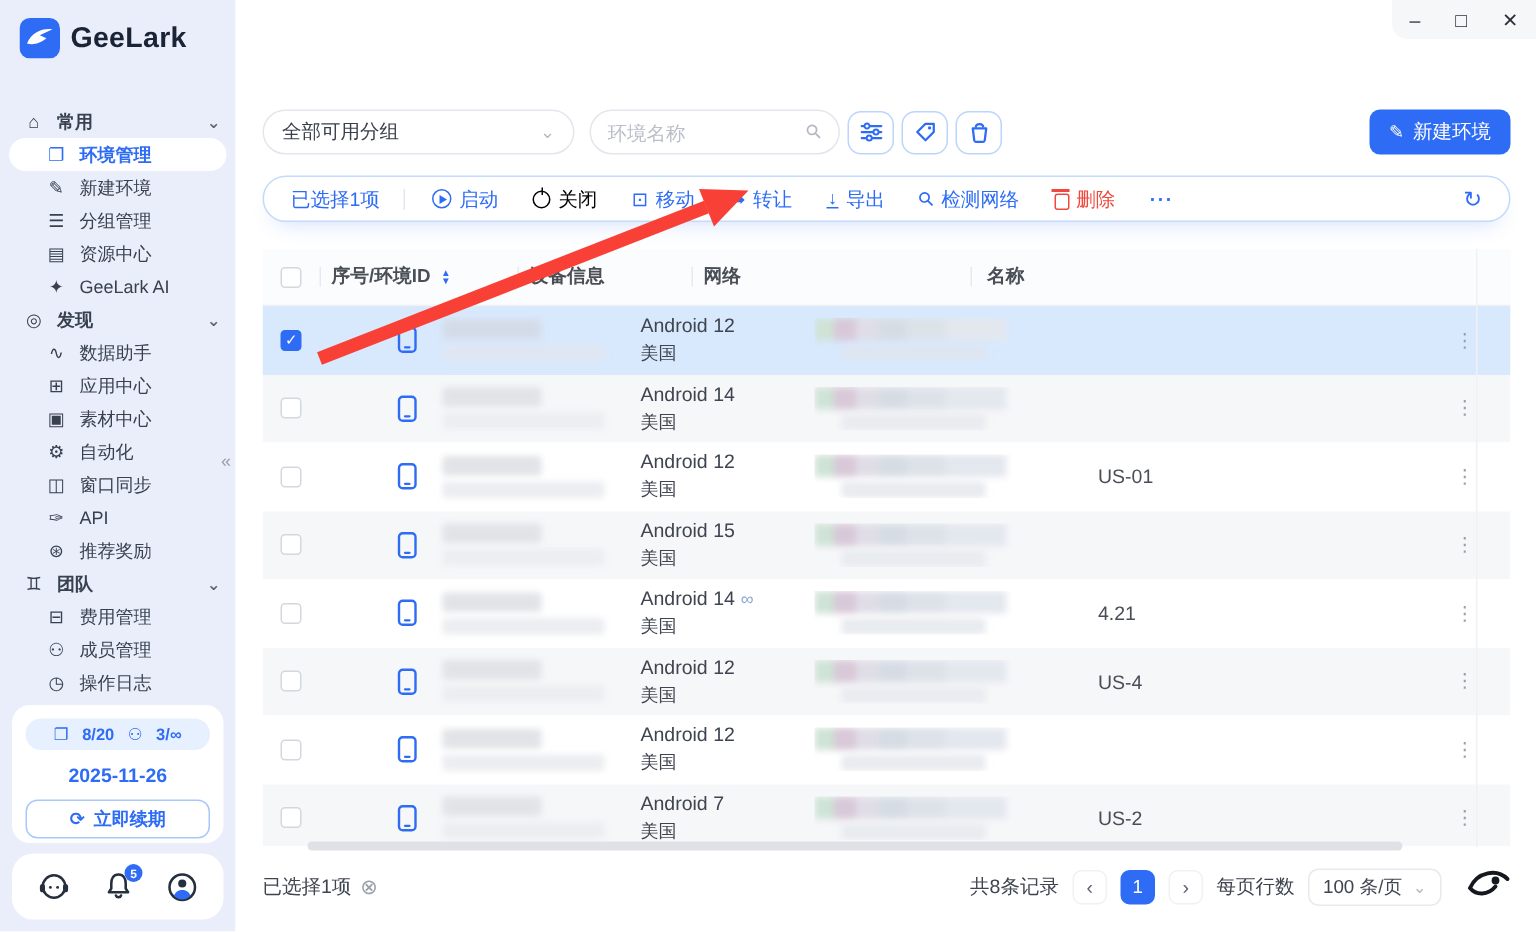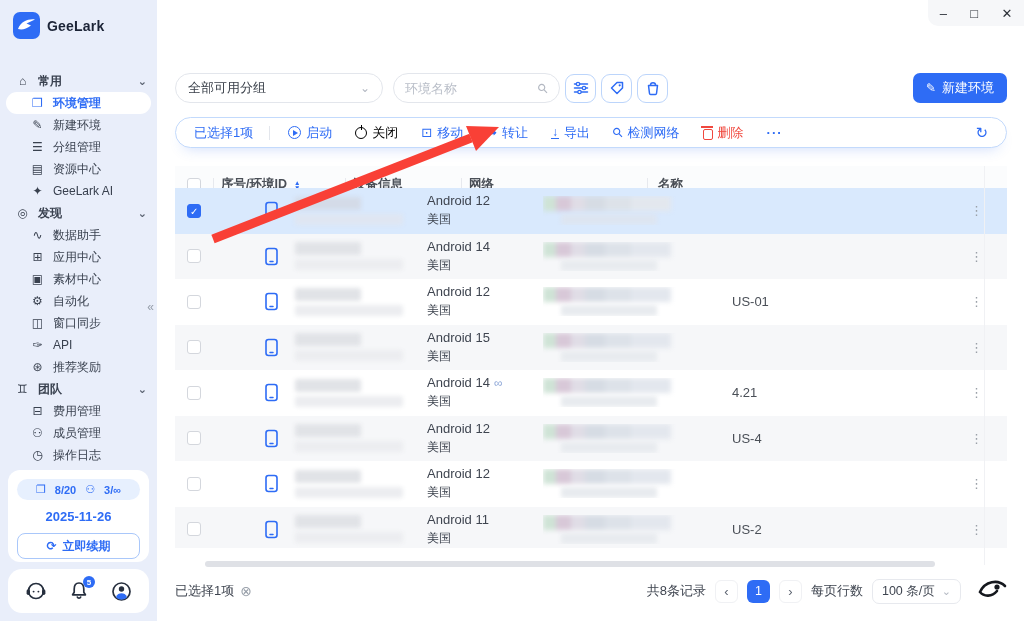--- a/index.html
+++ b/index.html
@@ -1,21 +1,21 @@
 <!DOCTYPE html>
 <html><head>
 <meta charset="utf-8">
 <style>
   *{box-sizing:border-box;margin:0;padding:0}
   html,body{width:1024px;height:621px}
   body{position:relative;overflow:hidden;background:#fff;font-family:"Liberation Sans","DejaVu Sans",sans-serif;color:#3f4550}
   
   .sidebar{position:absolute;left:0;top:0;bottom:0;width:157px;background:#e9eefa}
   .logo{display:flex;align-items:center;gap:7px;padding:12px 0 0 13px}
-  .logo-text{font-size:14px;font-weight:700;color:#1b2336;letter-spacing:.2px}
+  .logo-text{font-size:19px;font-weight:700;color:#1b2336;letter-spacing:.2px}
   .nav{position:absolute;top:70px;left:0;right:0;font-size:12px;color:#39414f}
   .sec-h,.itm{display:flex;align-items:center;gap:8px;height:22px;cursor:pointer}
   .sec-h{padding:0 10px 0 15px;font-weight:600}
   .glyph{width:15px;text-align:center;font-size:12px;color:#39414f;flex:none}
   .sec-h .chev{margin-left:auto;color:#5a6270;font-size:11px}
   .itm{padding:0 8px 0 30px}
   .itm.active{background:#fff;border-radius:14px;margin:0 6px;padding-left:24px;color:#2e6cf5;font-weight:600}
   .itm.active .glyph{color:#2e6cf5}
   .collapse{position:absolute;right:3px;top:300px;color:#959da9;font-size:12px;cursor:pointer}
   .usage-card{position:absolute;left:8px;right:8px;bottom:59px;height:92px;background:#fff;border-radius:12px;padding:9px 9px 0}
@@ -64,21 +64,21 @@
   .c-check{width:38px;justify-content:center;display:flex;align-items:center}
   .c-cat{width:74px;padding-left:15px}
   .c-id{width:132px;padding-left:8px;gap:7px}
   .c-dev{width:116px;padding-left:8px}
   .c-net{width:186px;padding-left:8px}
   .c-name{width:140px;padding-left:11px}
   .c-op{flex:1}
   .thead .c-op span{margin-left:34px}
   .thead .c-op svg{margin-left:auto;margin-right:30px}
   .sort{display:flex;flex-direction:column;line-height:5px;font-size:6.5px;color:#2e6cf5}
-  .tbody{position:absolute;top:188px;left:18px;right:17px;height:360px;overflow:hidden}
+  .tbody{position:absolute;top:204px;left:18px;right:17px;height:360px;overflow:hidden}
   .row{display:flex;align-items:center;height:45.5px;background:#fff;cursor:pointer}
   .row:nth-child(even){background:#f6f7f9}
   .row.selected{background:#d9e9fd}
   .row>div{height:100%;display:flex;align-items:center}
   .cb{width:14px;height:14px;border:1.5px solid #d4d7dd;border-radius:3px;background:#fff;cursor:pointer;flex:none}
   .cb.checked{background:#2e6cf5;border-color:#2e6cf5;position:relative}
   .cb.checked::after{content:'✓';position:absolute;left:2px;top:0px;color:#fff;font-size:10px;line-height:13px}
   .row .c-cat svg{margin-left:36px}
   .idbars{display:flex;flex-direction:column;gap:4px}
   .b1{width:66px;height:13px;background:#e1e3e7;border-radius:2px;filter:blur(2px)}
@@ -633,21 +633,21 @@
           </svg>
         </div>
         <div class="c-id">
           <div class="idbars">
             <span class="b1"></span>
             <span class="b2"></span>
           </div>
         </div>
         <div class="c-dev">
           <div class="devcell">
-            <span class="os">Android 11</span>
+            <span class="os">Android 7</span>
             <span class="region">美国</span>
           </div>
         </div>
         <div class="c-net">
           <div class="netbars">
             <span class="nl1">
               <i style="width:13px;background:#cfe3d6"></i>
               <i style="width:15px;background:#d8c8d8"></i>
               <i style="width:14px;background:#e0dde6"></i>
               <i style="width:20px;background:#d6dce4"></i>

